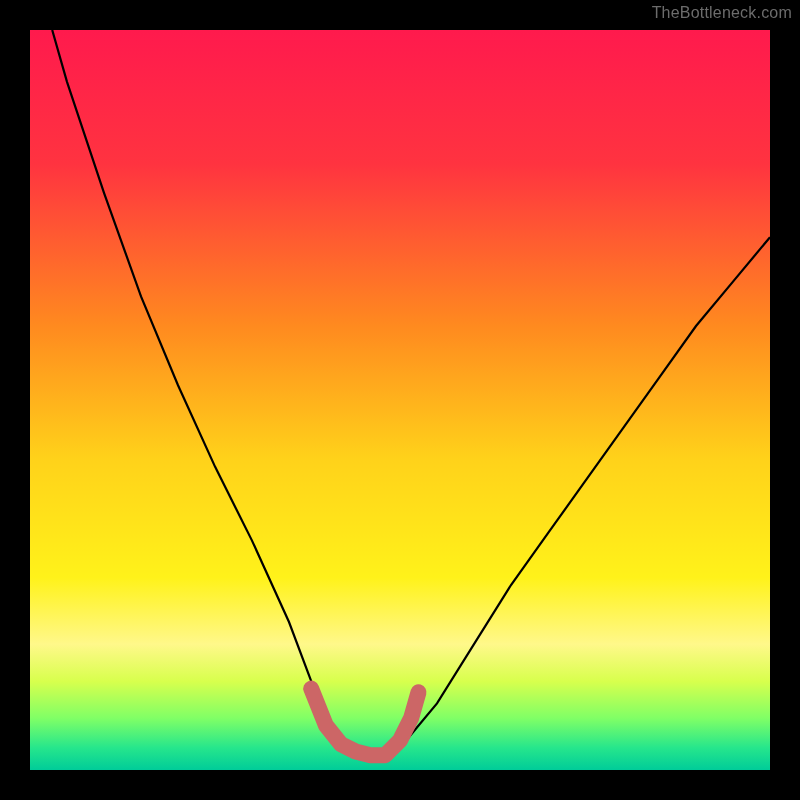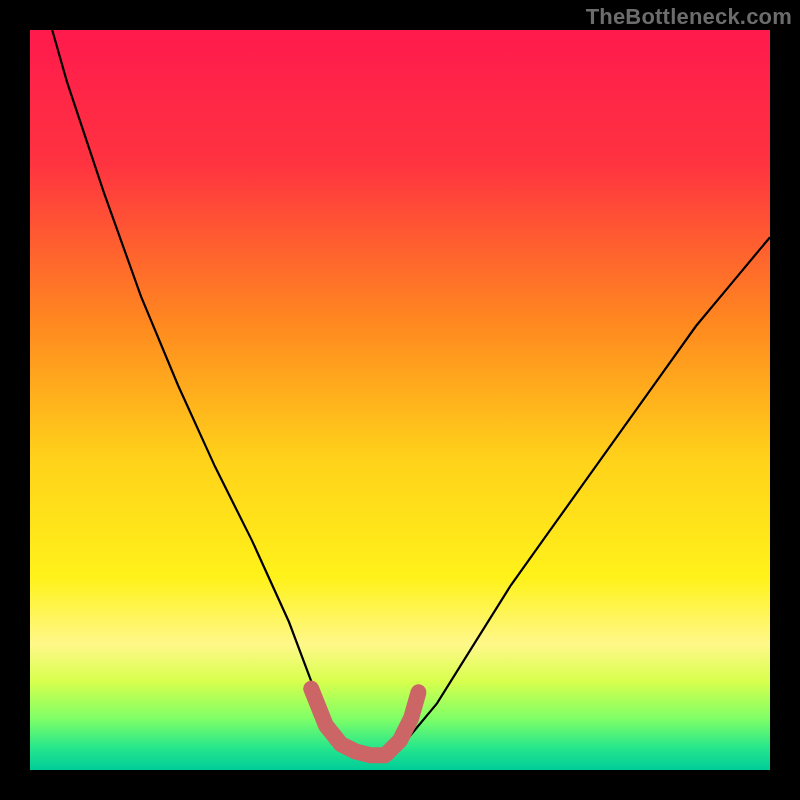--- a/index.html
+++ b/index.html
@@ -21,22 +21,22 @@
     left: 30px;
     top: 30px;
     width: 740px;
     height: 740px;
   }
   .watermark {
     position: absolute;
     top: 4px;
     right: 8px;
     color: #6c6c6c;
-    font-size: 22px;
-    font-weight: 700;
+    font-size: 16px;
+    font-weight: 400;
     letter-spacing: 0.2px;
     user-select: none;
   }
 </style>
 </head>
 <body>
 
 <div class="frame">
   <div class="watermark">TheBottleneck.com</div>
   <svg class="plot" viewBox="0 0 740 740" preserveAspectRatio="none">

